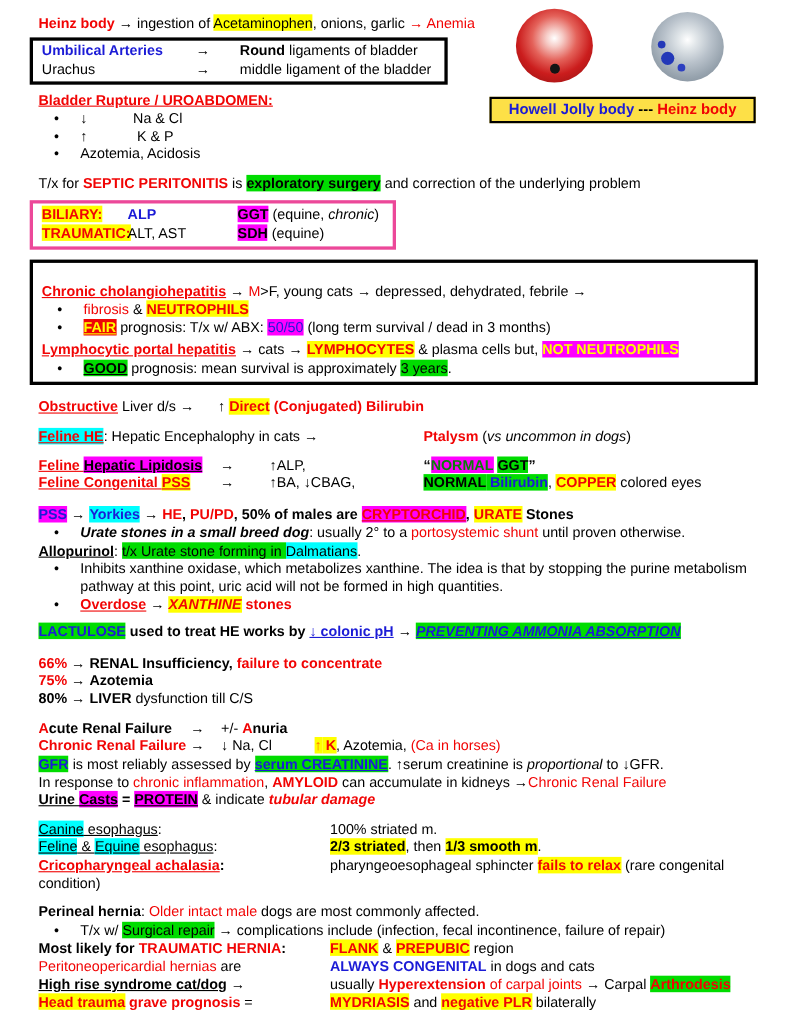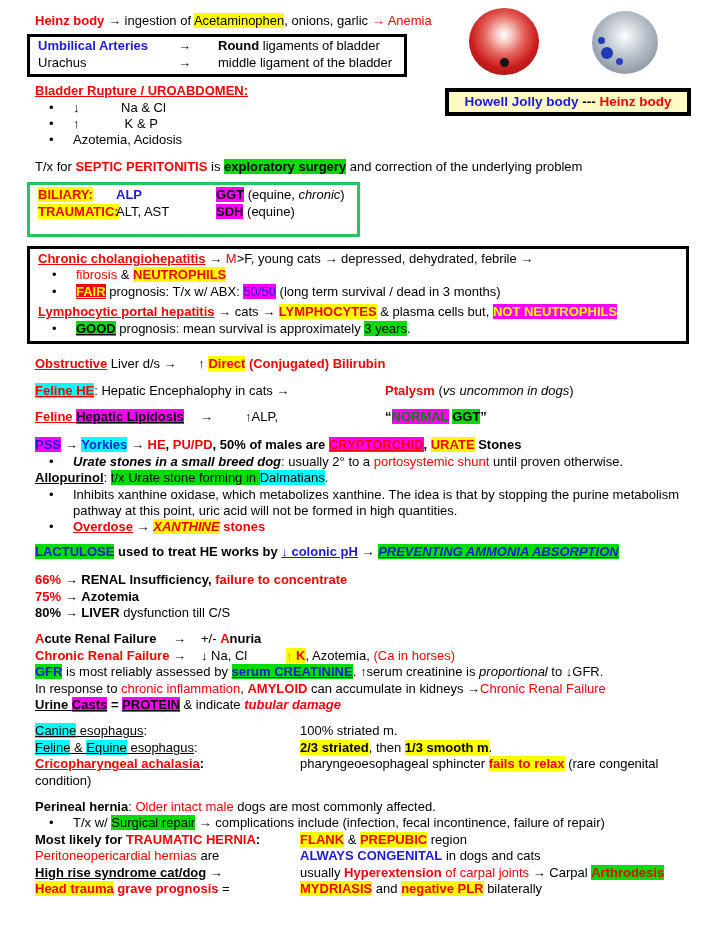--- a/index.html
+++ b/index.html
@@ -34,36 +34,36 @@
   .w138{display:inline-block;width:138px}
   .w140{display:inline-block;width:140px}
   .w165{display:inline-block;width:165px}
   .w265{display:inline-block;width:265px}
   .w350{display:inline-block;width:350px}
   .blt{display:inline-block;width:24px;padding-left:14px;}
   .cont{padding-left:38px;}
   .g4{margin-top:4px}.g6{margin-top:6px}.g8{margin-top:8px}.g10{margin-top:10px}.g12{margin-top:12px}
   .box{width:max-content;}
   .box-umbilical{border:3px solid #000;margin:5px 0 0 -8px;padding:1px 12px 3px 8px;}
-  .box-labs{border:3px solid #22c55e;margin:7px 0 4px -8px;padding:2px 12px 14px 8px;}
-  .box-hep{border:3px solid #000;margin:9px 0 4px -8px;padding:2px 10px 4px 8px;width:662px;box-sizing:border-box;}
+  .box-labs{border:3px solid #ec4899;margin:7px 0 4px -8px;padding:2px 12px 4px 8px;}
+  .box-hep{border:3px solid #000;margin:9px 0 4px -8px;padding:18px 10px 4px 8px;width:662px;box-sizing:border-box;}
   .graphic{position:absolute;left:445px;top:8px;width:245px;}
   .cells{display:flex;gap:53px;padding-left:24px;align-items:flex-start;}
   .cell{border-radius:50%;position:relative;}
   .cell-red{width:70px;height:67px;
     background:radial-gradient(circle at 50% 40%, #ffffff 0%, #f6cdc8 14%, #e4625a 38%, #cb1d1d 62%, #8e1010 96%);}
   .cell-gray{width:66px;height:63px;margin-top:3px;
     background:radial-gradient(circle at 50% 40%, #ffffff 0%, #e2e7ea 16%, #b9c2cb 42%, #97a3ae 68%, #7a8692 96%);}
   .dot{position:absolute;border-radius:50%;}
   .dot-hj{width:9px;height:9px;background:#141414;left:31px;top:50px;}
   .dot-h1{width:12px;height:12px;background:#2338b8;left:9px;top:36px;}
   .dot-h2{width:7px;height:7px;background:#2338b8;left:6px;top:26px;}
   .dot-h3{width:7px;height:7px;background:#2d3fc0;left:24px;top:47px;}
-  .label-box{border:4px solid #000000;margin-top:13px;text-align:center;padding:2px 0 3px 0;
-    font-weight:bold;font-size:13.5px;width:238px;background:#fef9c3;}
+  .label-box{border:2px solid #000000;margin-top:13px;text-align:center;padding:2px 0 3px 0;
+    font-weight:bold;font-size:13.5px;width:238px;background:#fde047;}
 </style>
 </head>
 <body>
 
 <div id="doc">
     <div class="para ">
       <div class="ln "><span class="b red">Heinz body </span><span>→ ingestion of </span><span class="hy">Acetaminophen</span><span>, onions, garlic </span><span class="red">→ </span><span class="red">Anemia</span></div>
     </div>
     <div class="box box-umbilical">
       <div class="ln "><span class="b blue w140">Umbilical Arteries</span><span class="w40">→</span><span class="b">Round</span><span> ligaments of bladder</span></div>
@@ -90,20 +90,21 @@
       <div class="ln "><span class="blt">•</span><span class="b u hg">GOOD</span><span> prognosis: mean survival is approximately </span><span class="hg">3 years</span><span>.</span></div>
     </div>
     <div class="para g12">
       <div class="ln "><span class="b red u">Obstructive</span><span> Liver d/s →      </span><span>↑ </span><span class="b red hy">Direct</span><span class="b red"> (Conjugated) Bilirubin</span></div>
     </div>
     <div class="para g10">
       <div class="ln "><span class="w350"><span class="b red u hc">Feline HE</span><span>: Hepatic Encephalophy in cats →</span></span><span class="b red">Ptalysm</span><span> (</span><span class="i">vs uncommon in dogs</span><span>)</span></div>
     </div>
     <div class="para g10">
       <div class="ln "><span class="w165"><span class="b red u">Feline </span><span class="b u hm">Hepatic Lipidosis</span></span><span class="w45">→</span><span class="w140">↑ALP,</span><span class="b">“</span><span class="b grn hm">NORMAL</span><span> </span><span class="b hg">GGT</span><span class="b">”</span></div>
+      <div class="ln "><span class="w165"><span class="b red u">Feline Congenital </span><span class="b red u hy">PSS</span></span><span class="w45">→</span><span class="w140">↑BA, ↓CBAG,</span><span class="b hg">NORMAL</span><span class="b blue hg"> Bilirubin</span><span>, </span><span class="b red hy">COPPER</span><span> colored eyes</span></div>
     </div>
     <div class="para g12">
       <div class="ln "><span class="b blue hm">PSS</span><span> → </span><span class="b blue hc">Yorkies</span><span> → </span><span class="b red">HE</span><span class="b">, </span><span class="b red">PU/PD</span><span class="b">, 50% of males are </span><span class="b red u hm">CRYPTORCHID</span><span class="b">, </span><span class="b red hy">URATE</span><span class="b"> Stones</span></div>
       <div class="ln "><span class="blt">•</span><span class="b i">Urate stones in a small breed dog</span><span>: usually 2° to a </span><span class="red">portosystemic shunt</span><span> until proven otherwise.</span></div>
       <div class="ln "><span class="b u">Allopurinol</span><span>: </span><span class="hg">t/x Urate stone forming in </span><span class="hc">Dalmatians</span><span>.</span></div>
       <div class="ln "><span class="blt">•</span><span>Inhibits xanthine oxidase, which metabolizes xanthine. The idea is that by stopping the purine metabolism</span></div>
       <div class="ln cont"><span>pathway at this point, uric acid will not be formed in high quantities.</span></div>
       <div class="ln "><span class="blt">•</span><span class="b red u">Overdose</span><span> → </span><span class="b i red hy">XANTHINE</span><span class="b red"> stones</span></div>
     </div>
     <div class="para g8">

